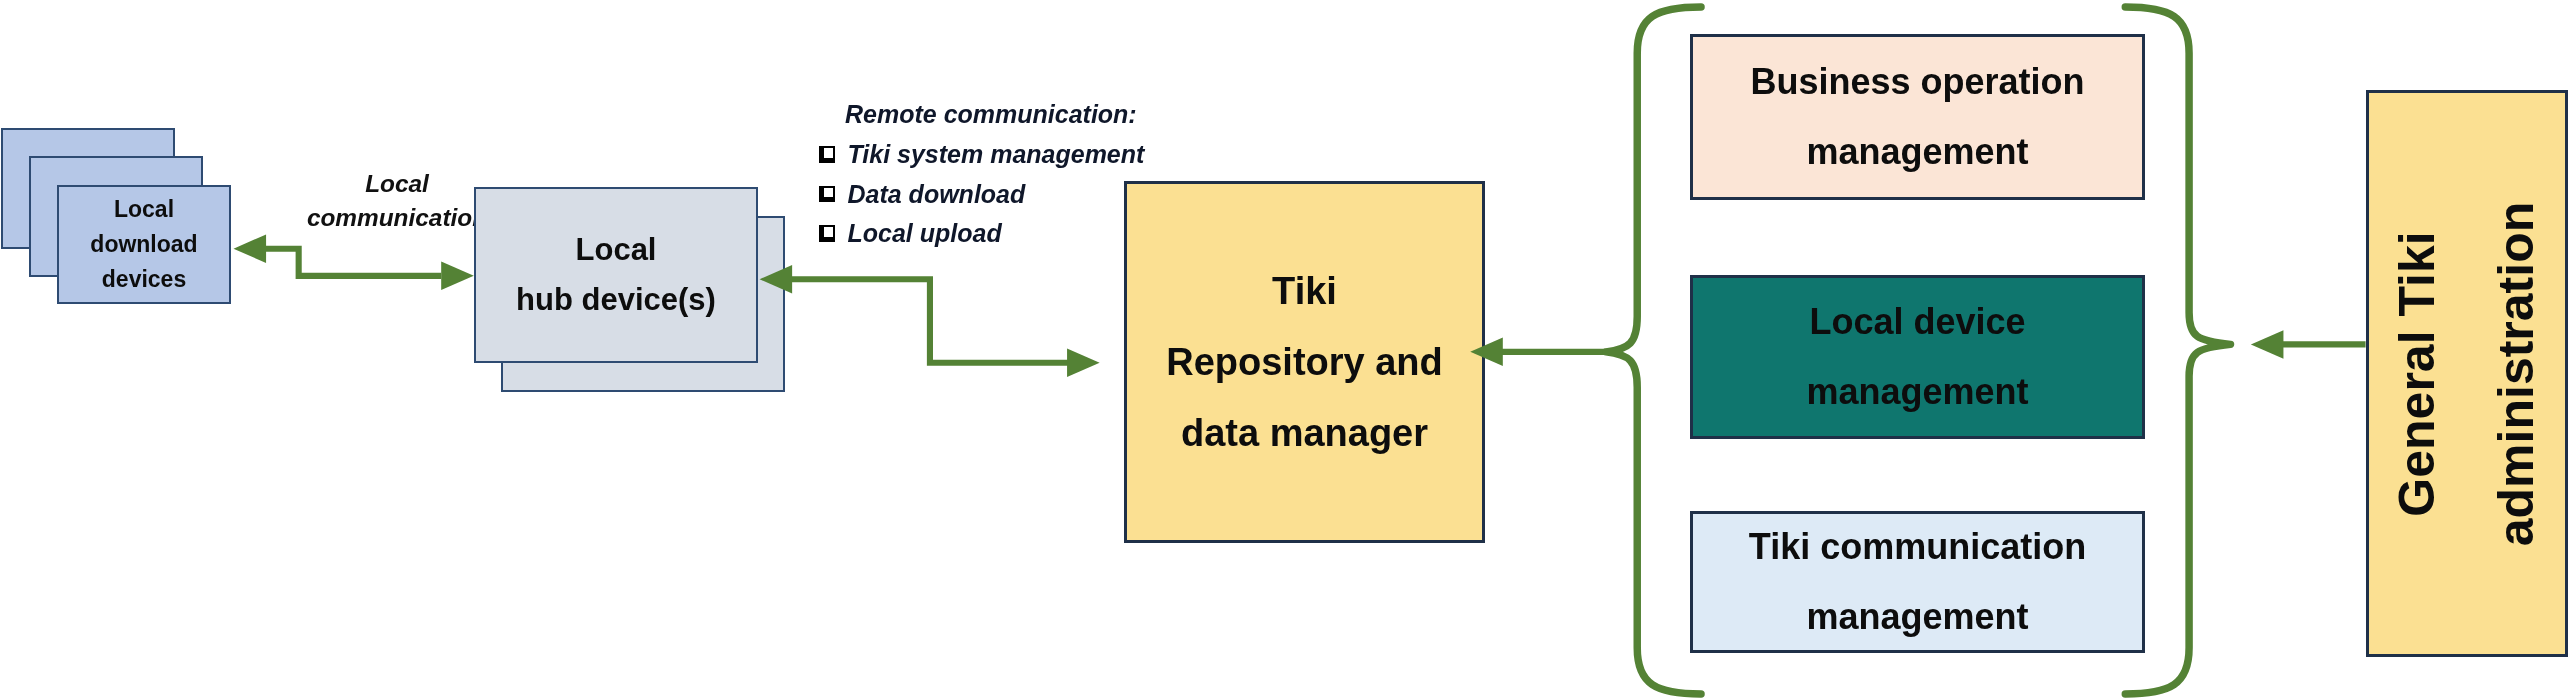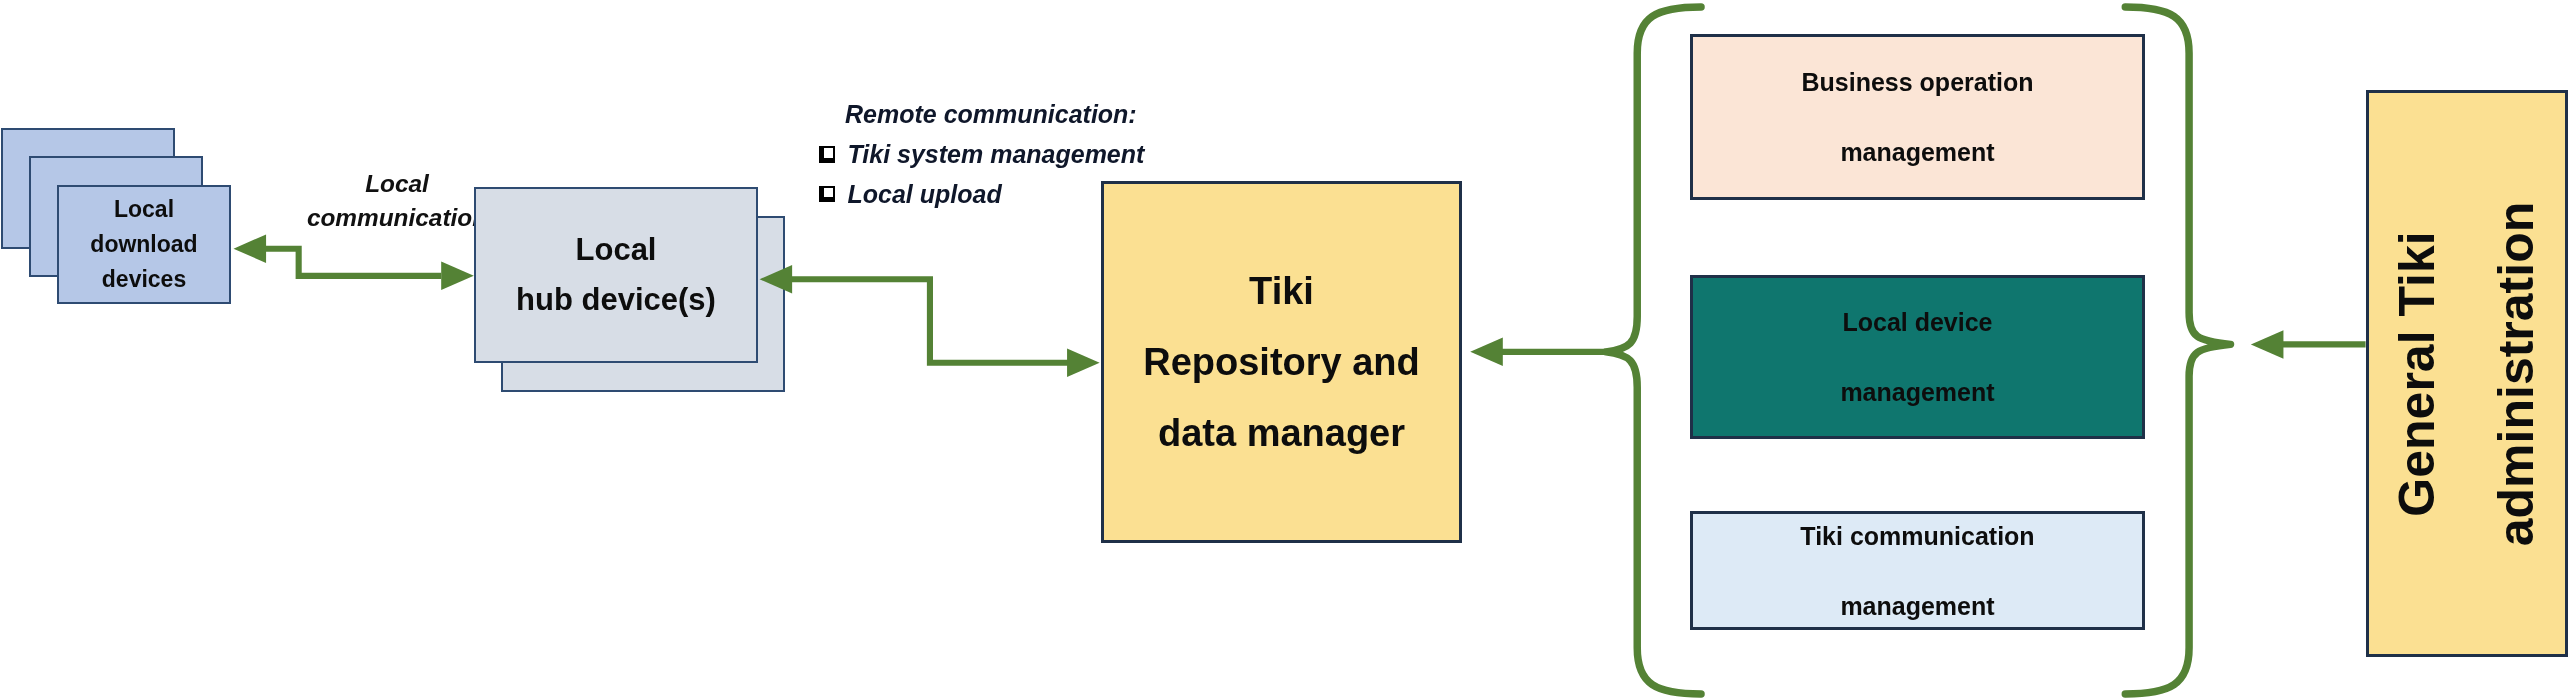--- a/index.html
+++ b/index.html
@@ -6,28 +6,28 @@
   .canvas{position:relative;width:2576px;height:701px;background:#ffffff;
           font-family:"Liberation Sans",sans-serif;overflow:hidden;}
   .node{position:absolute;box-sizing:border-box;display:flex;flex-direction:column;
         align-items:center;justify-content:center;text-align:center;
         font-weight:bold;color:#0d0d0d;}
   .node span{display:block;}
   .b-blue{border:2.7px solid #2e4b72;}
   .b-dark{border:3.4px solid #1f3048;}
   .sat{background:#b5c7e7;}
   .hub{background:#d7dde6;}
-  .yellow{background:#fbe092;}
+  .yellow{background:#fbe092;margin-left:23px;}
   .peach{background:#fbe5d6;}
   .green{background:#0f766e;}
   .blue{background:#ddeaf6;}
   .sat-text{font-size:23px;line-height:35px;}
   .hub-text{font-size:31px;line-height:50px;}
   .repo-text{font-size:38px;line-height:71px;}
-  .col-text{font-size:25px;line-height:58px;gap:12px;}
+  .col-text{font-size:36px;line-height:58px;gap:12px;}
   .label-italic{position:absolute;font-style:italic;font-weight:700;color:#111;
                 text-align:center;}
   .local-comm{left:285px;top:167px;width:224px;font-size:24.4px;line-height:34px;}
   .remote-comm{position:absolute;left:819px;top:99px;font-style:italic;
                font-weight:700;color:#0f172a;font-size:25px;}
   .remote-title{margin:0 0 9.5px 26px;line-height:31px;}
   .remote-item{display:flex;align-items:center;height:30px;margin-bottom:9.5px;}
   .chk{display:inline-block;width:16.3px;height:16.3px;box-sizing:border-box;
        border:2px solid #000;border-left-width:5.4px;border-bottom-width:5.4px;
        margin-right:12.2px;background:#fff;}
@@ -65,39 +65,43 @@
   </div>
 
   <div class="remote-comm">
     <div class="remote-title">Remote communication:</div>
     <div class="remote-item">
       <span class="chk"></span>
       <span>Tiki system management</span>
     </div>
     <div class="remote-item">
       <span class="chk"></span>
+      <span>Data download</span>
+    </div>
+    <div class="remote-item">
+      <span class="chk"></span>
       <span>Local upload</span>
     </div>
   </div>
 
   <div class="node yellow b-dark repo-text" style="left:1101px;top:181px;width:361px;height:362px;">
     <span>Tiki</span>
     <span>Repository and</span>
     <span>data manager</span>
   </div>
 
   <div class="node peach b-dark col-text" style="left:1690px;top:34px;width:455px;height:166px;">
     <span>Business operation</span>
     <span>management</span>
   </div>
   <div class="node green b-dark col-text" style="left:1690px;top:275px;width:455px;height:164px;">
     <span>Local device</span>
     <span>management</span>
   </div>
-  <div class="node blue b-dark col-text" style="left:1690px;top:511px;width:455px;height:119px;">
+  <div class="node blue b-dark col-text" style="left:1690px;top:511px;width:455px;height:142px;">
     <span>Tiki communication</span>
     <span>management</span>
   </div>
 
   <div class="rot-wrap">
     <div class="rot-inner">
       <span>General Tiki</span>
       <span>administration</span>
     </div>
   </div>

